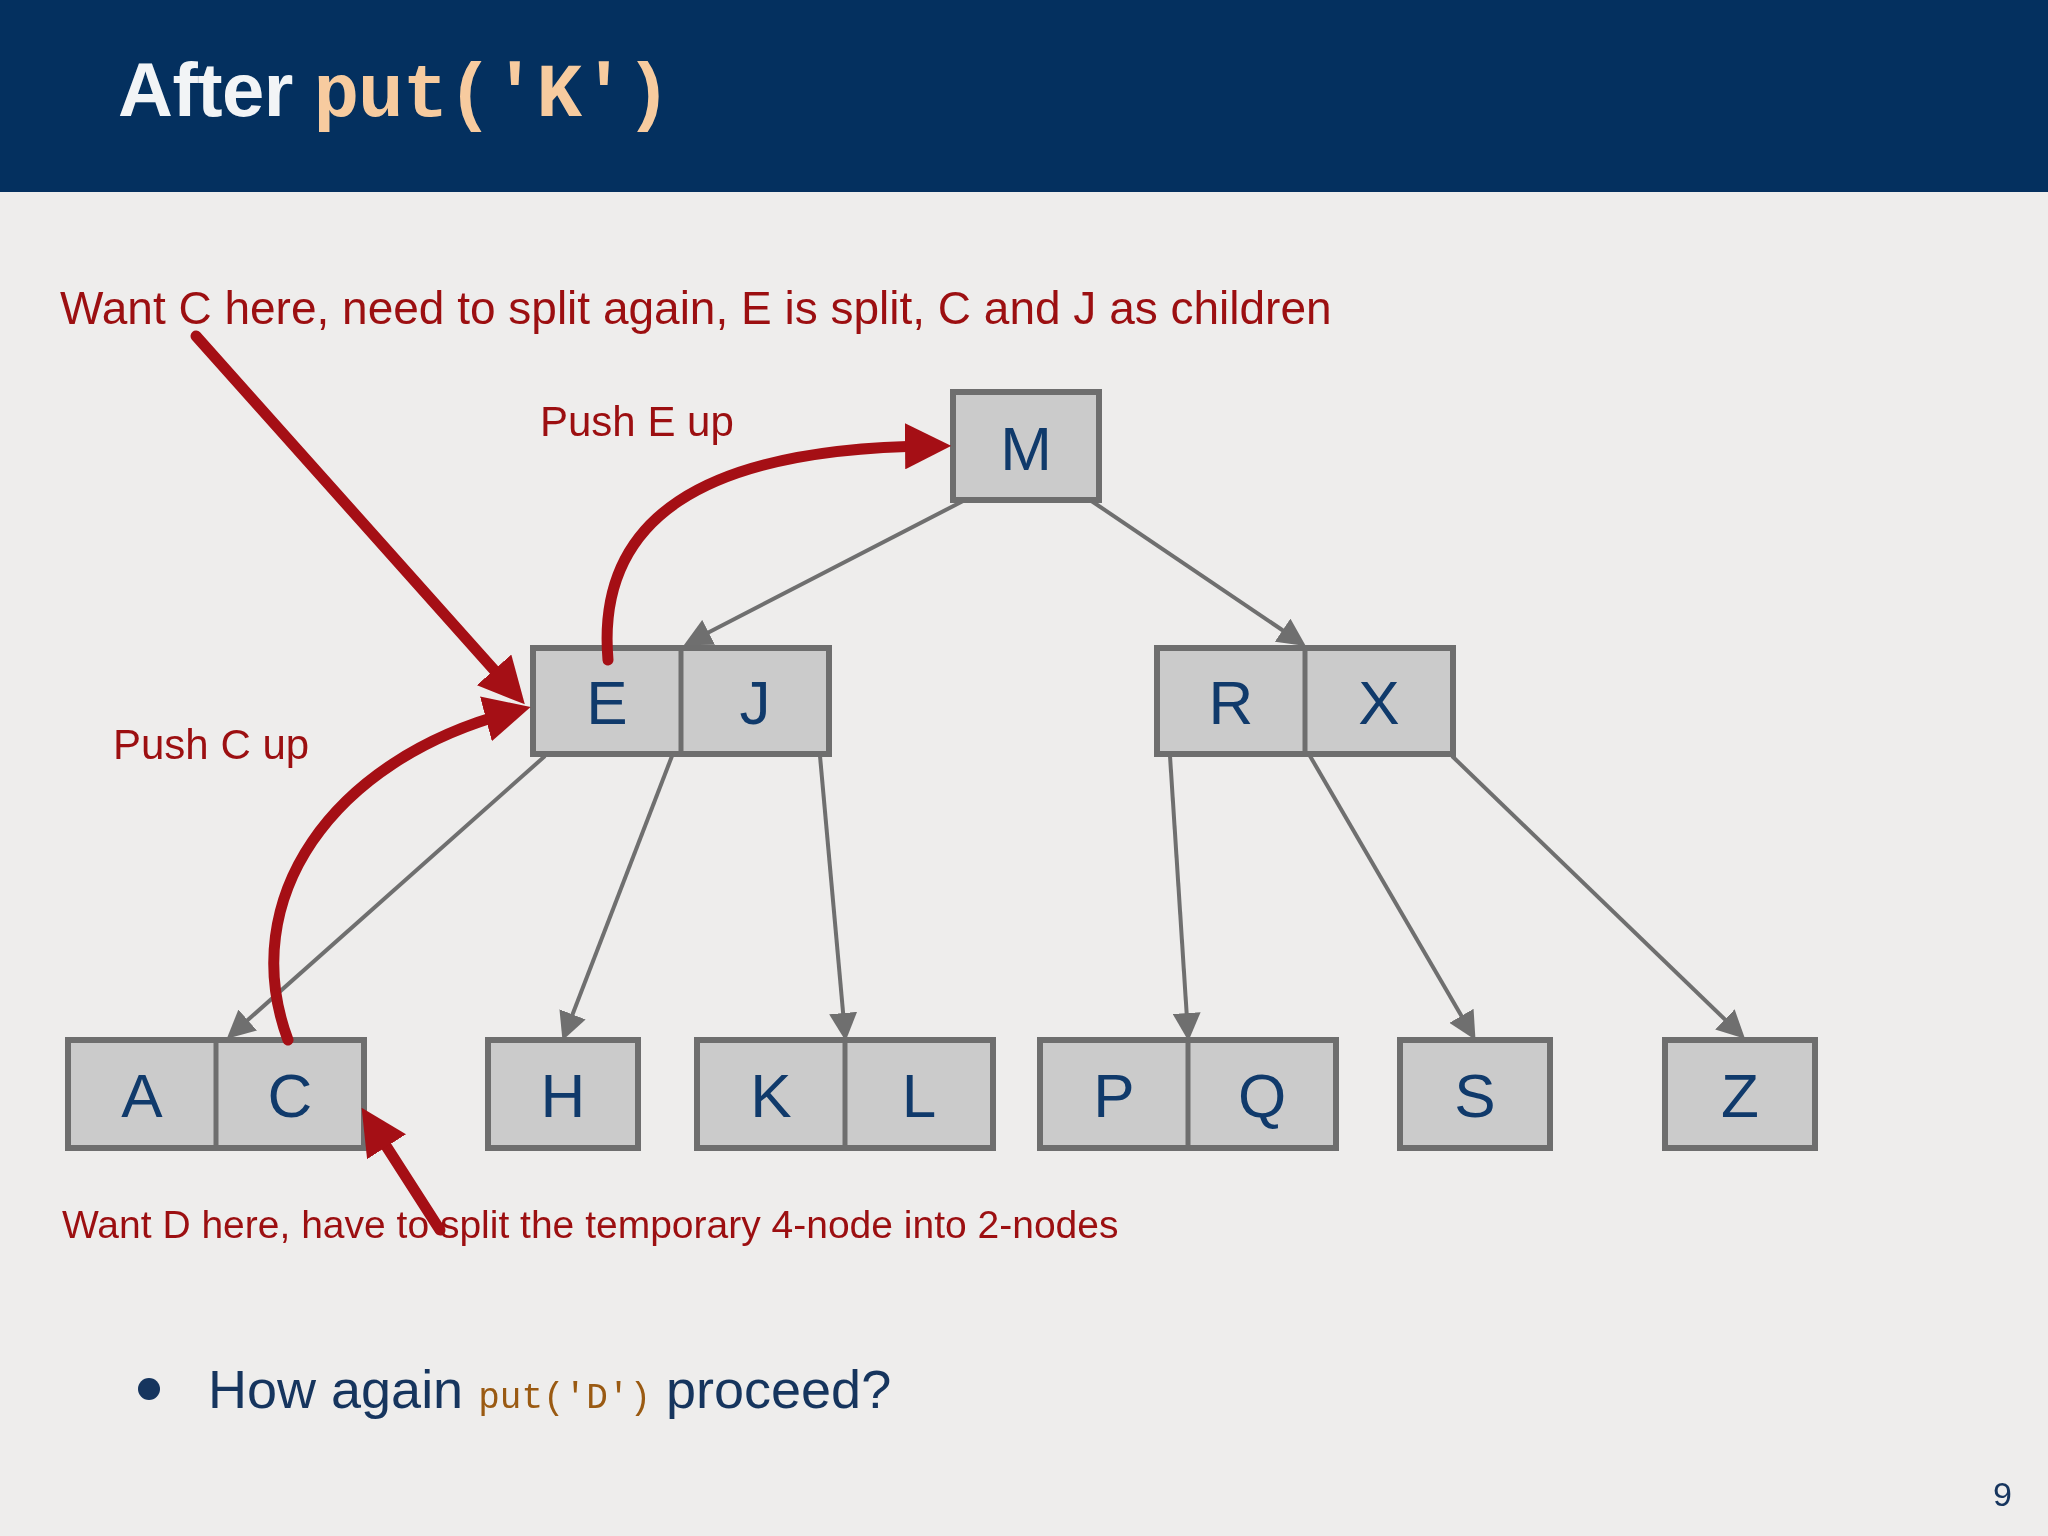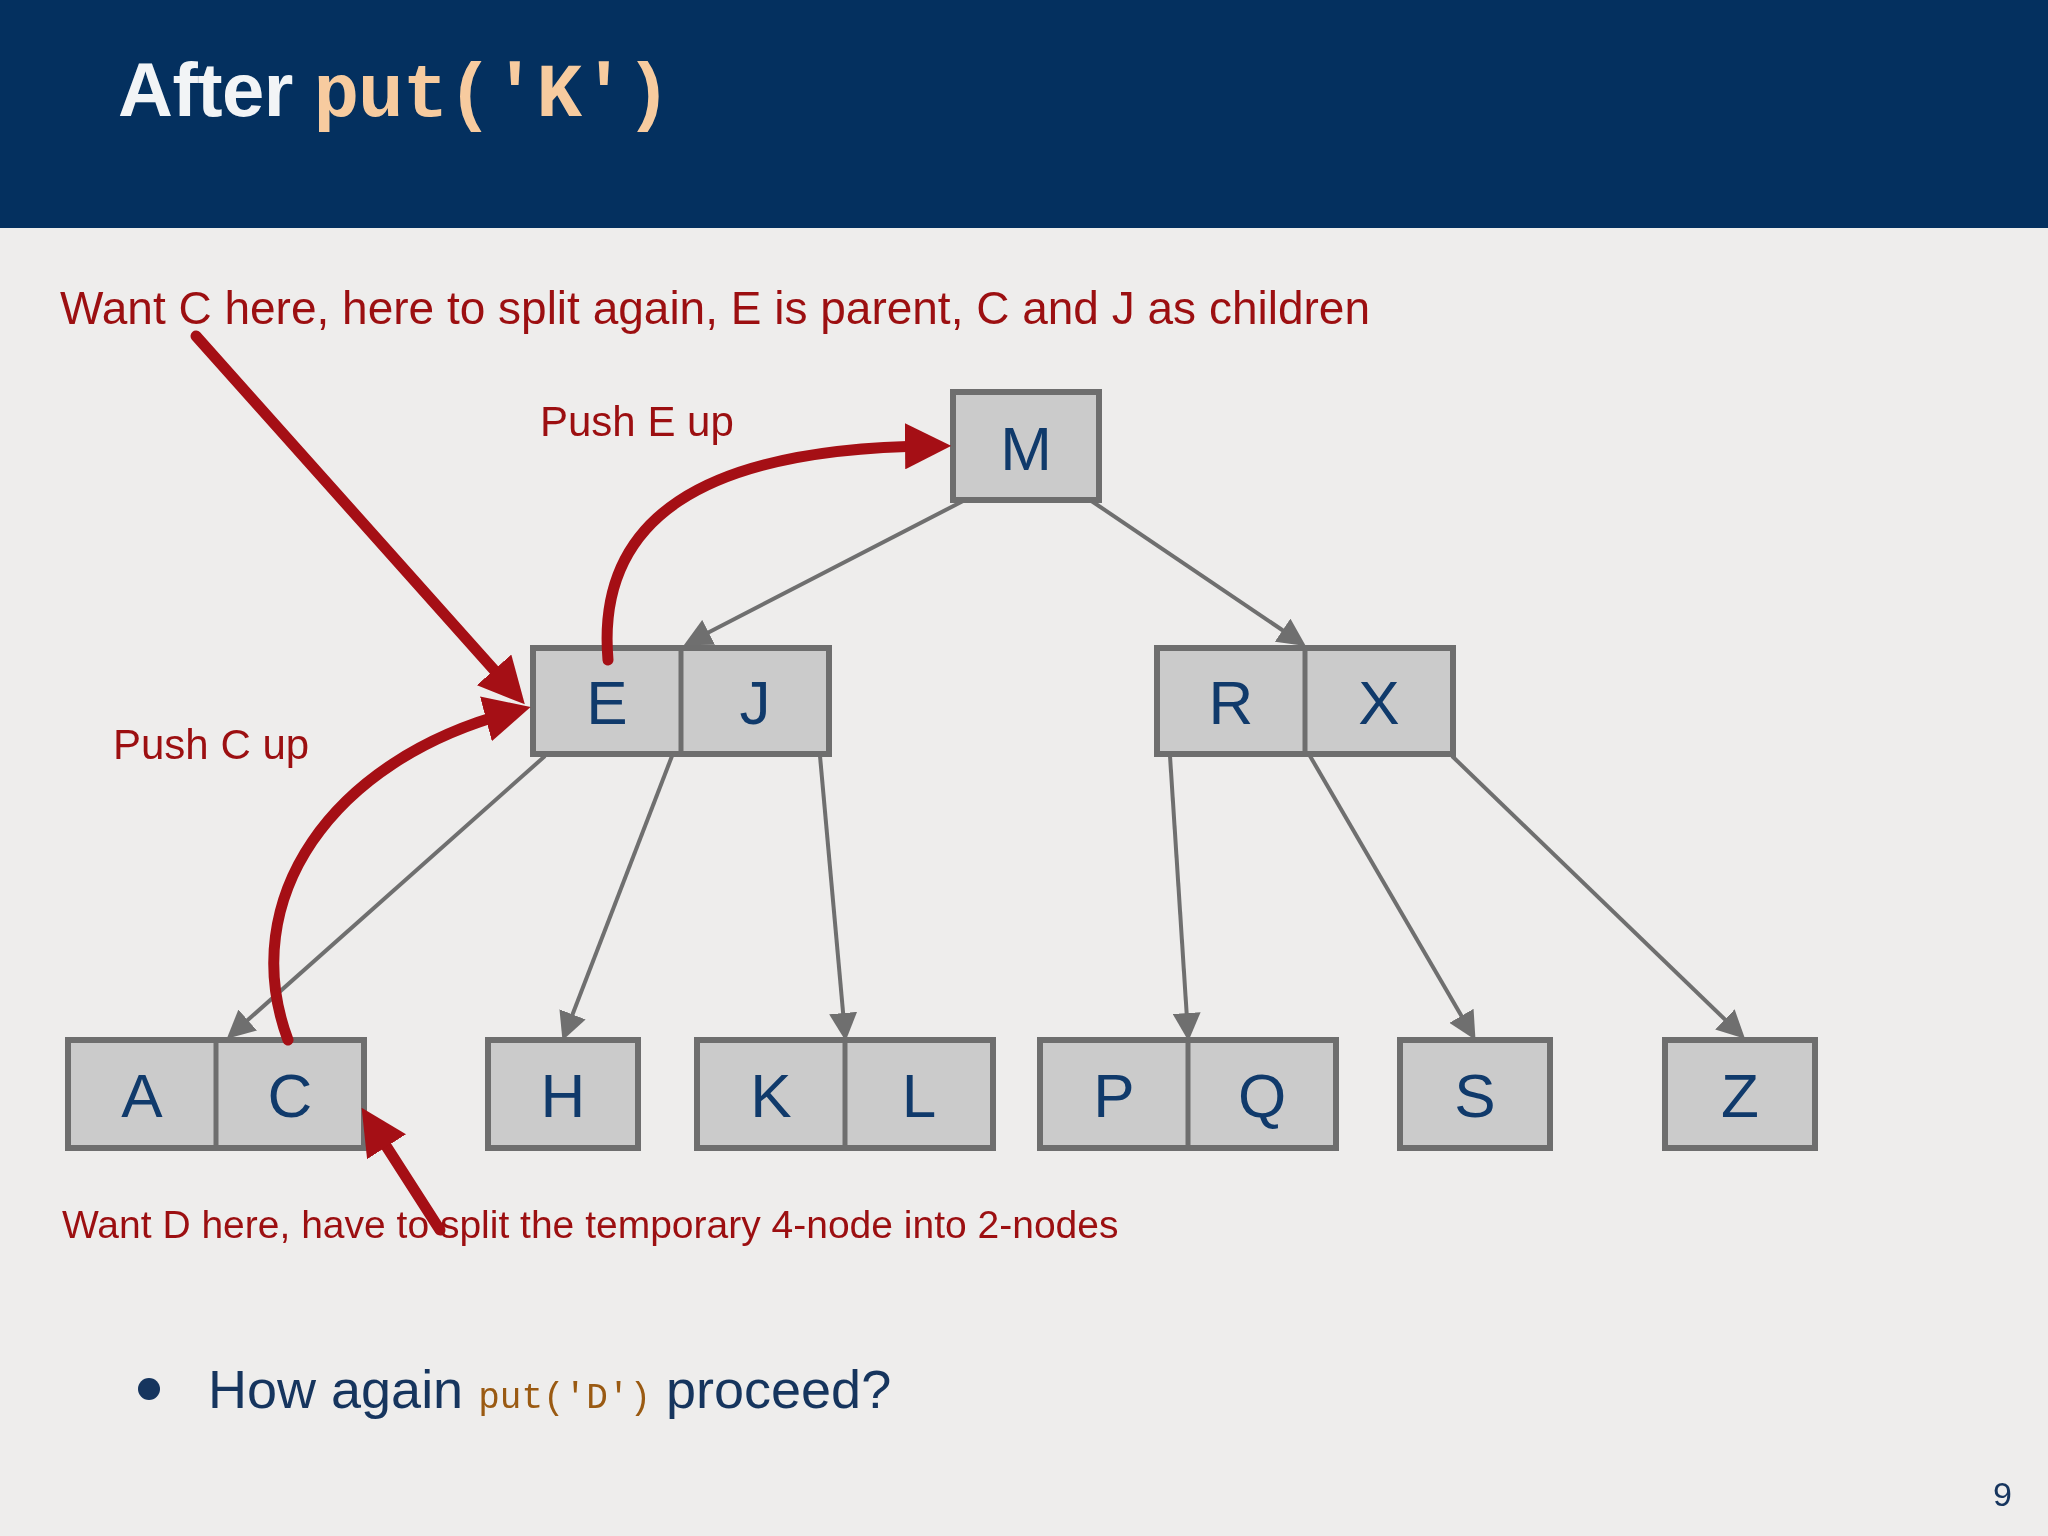--- a/index.html
+++ b/index.html
@@ -14,21 +14,21 @@
     background: #eeedec;
     overflow: hidden;
     font-family: "Liberation Sans", sans-serif;
   }
 
   
   #title-bar {
     position: absolute;
     left: 0; top: 0;
     width: 2048px;
-    height: 228px;
+    height: 192px;
     background: #04305f;
   }
   #title-text {
     position: absolute;
     left: 118px;
     top: 52px;
     font-size: 76px;
     font-weight: bold;
     line-height: 1.0;
     white-space: nowrap;
@@ -227,21 +227,21 @@
       <path class="redArrow" marker-end="url(#redhead)" d="M 196 336 L 512 690"></path>
 
       <path class="redArrow" marker-end="url(#redhead)" d="M 608 660 C 596 520 700 448 932 446"></path>
 
       <path class="redArrow" marker-end="url(#redhead)" d="M 288 1040 C 236 900 330 760 512 712"></path>
 
       <path class="redArrow" marker-end="url(#redhead)" d="M 440 1230 L 372 1124"></path>
     </g>
   </svg>
 
-  <div class="ann" id="ann-top">Want C here, here to split again, E is parent, C and J as children</div>
+  <div class="ann" id="ann-top">Want C here, need to split again, E is split, C and J as children</div>
   <div class="ann" id="ann-push-e">Push E up</div>
   <div class="ann" id="ann-push-c">Push C up</div>
   <div class="ann" id="ann-bot1">Want D here, have to split the temporary 4-node into 2-nodes</div>
 
   <div id="bullet-row">
     <span id="bullet-dot"></span>
     <span id="bullet-text"><span>How again </span><span class="code2">put('D')</span><span> proceed?</span></span>
   </div>
 
   <div id="page-number">9</div>

